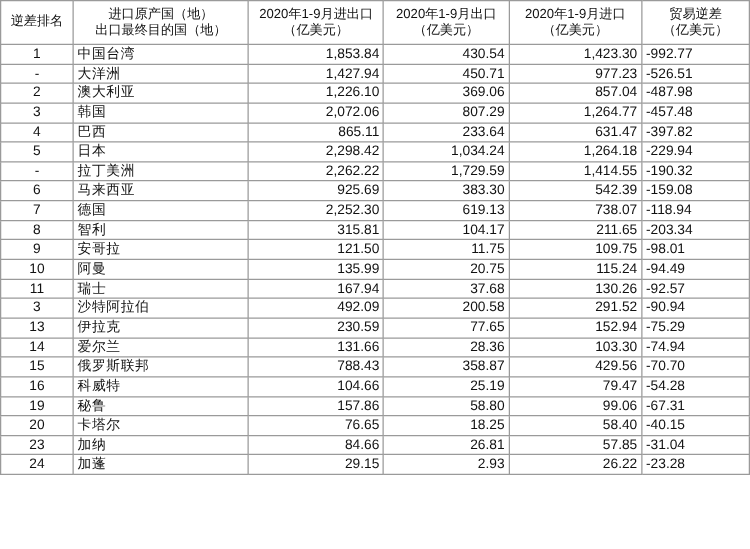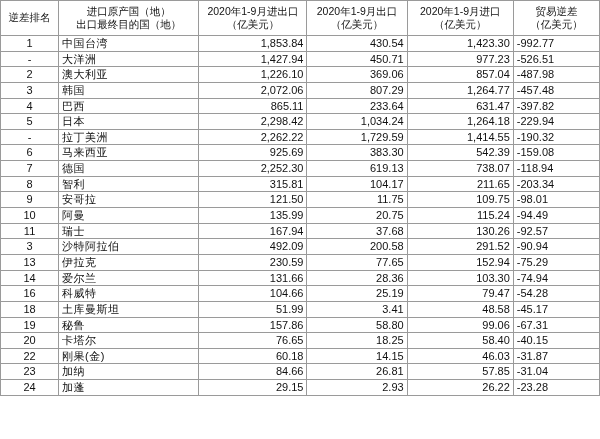--- a/index.html
+++ b/index.html
@@ -228,60 +228,52 @@
       </tr>
       <tr>
         <td class="rank">14</td>
         <td class="country">爱尔兰</td>
         <td class="num">131.66</td>
         <td class="num">28.36</td>
         <td class="num">103.30</td>
         <td class="num-def">-74.94</td>
       </tr>
       <tr>
+        <td class="rank">15</td>
+        <td class="country">俄罗斯联邦</td>
+        <td class="num">788.43</td>
+        <td class="num">358.87</td>
+        <td class="num">429.56</td>
+        <td class="num-def">-70.70</td>
+      </tr>
+      <tr>
         <td class="rank">16</td>
         <td class="country">科威特</td>
         <td class="num">104.66</td>
         <td class="num">25.19</td>
         <td class="num">79.47</td>
         <td class="num-def">-54.28</td>
       </tr>
       <tr>
-        <td class="rank">18</td>
-        <td class="country">土库曼斯坦</td>
-        <td class="num">51.99</td>
-        <td class="num">3.41</td>
-        <td class="num">48.58</td>
-        <td class="num-def">-45.17</td>
-      </tr>
-      <tr>
         <td class="rank">19</td>
         <td class="country">秘鲁</td>
         <td class="num">157.86</td>
         <td class="num">58.80</td>
         <td class="num">99.06</td>
         <td class="num-def">-67.31</td>
       </tr>
       <tr>
         <td class="rank">20</td>
         <td class="country">卡塔尔</td>
         <td class="num">76.65</td>
         <td class="num">18.25</td>
         <td class="num">58.40</td>
         <td class="num-def">-40.15</td>
       </tr>
       <tr>
-        <td class="rank">22</td>
-        <td class="country">刚果(金)</td>
-        <td class="num">60.18</td>
-        <td class="num">14.15</td>
-        <td class="num">46.03</td>
-        <td class="num-def">-31.87</td>
-      </tr>
-      <tr>
         <td class="rank">23</td>
         <td class="country">加纳</td>
         <td class="num">84.66</td>
         <td class="num">26.81</td>
         <td class="num">57.85</td>
         <td class="num-def">-31.04</td>
       </tr>
       <tr>
         <td class="rank">24</td>
         <td class="country">加蓬</td>

